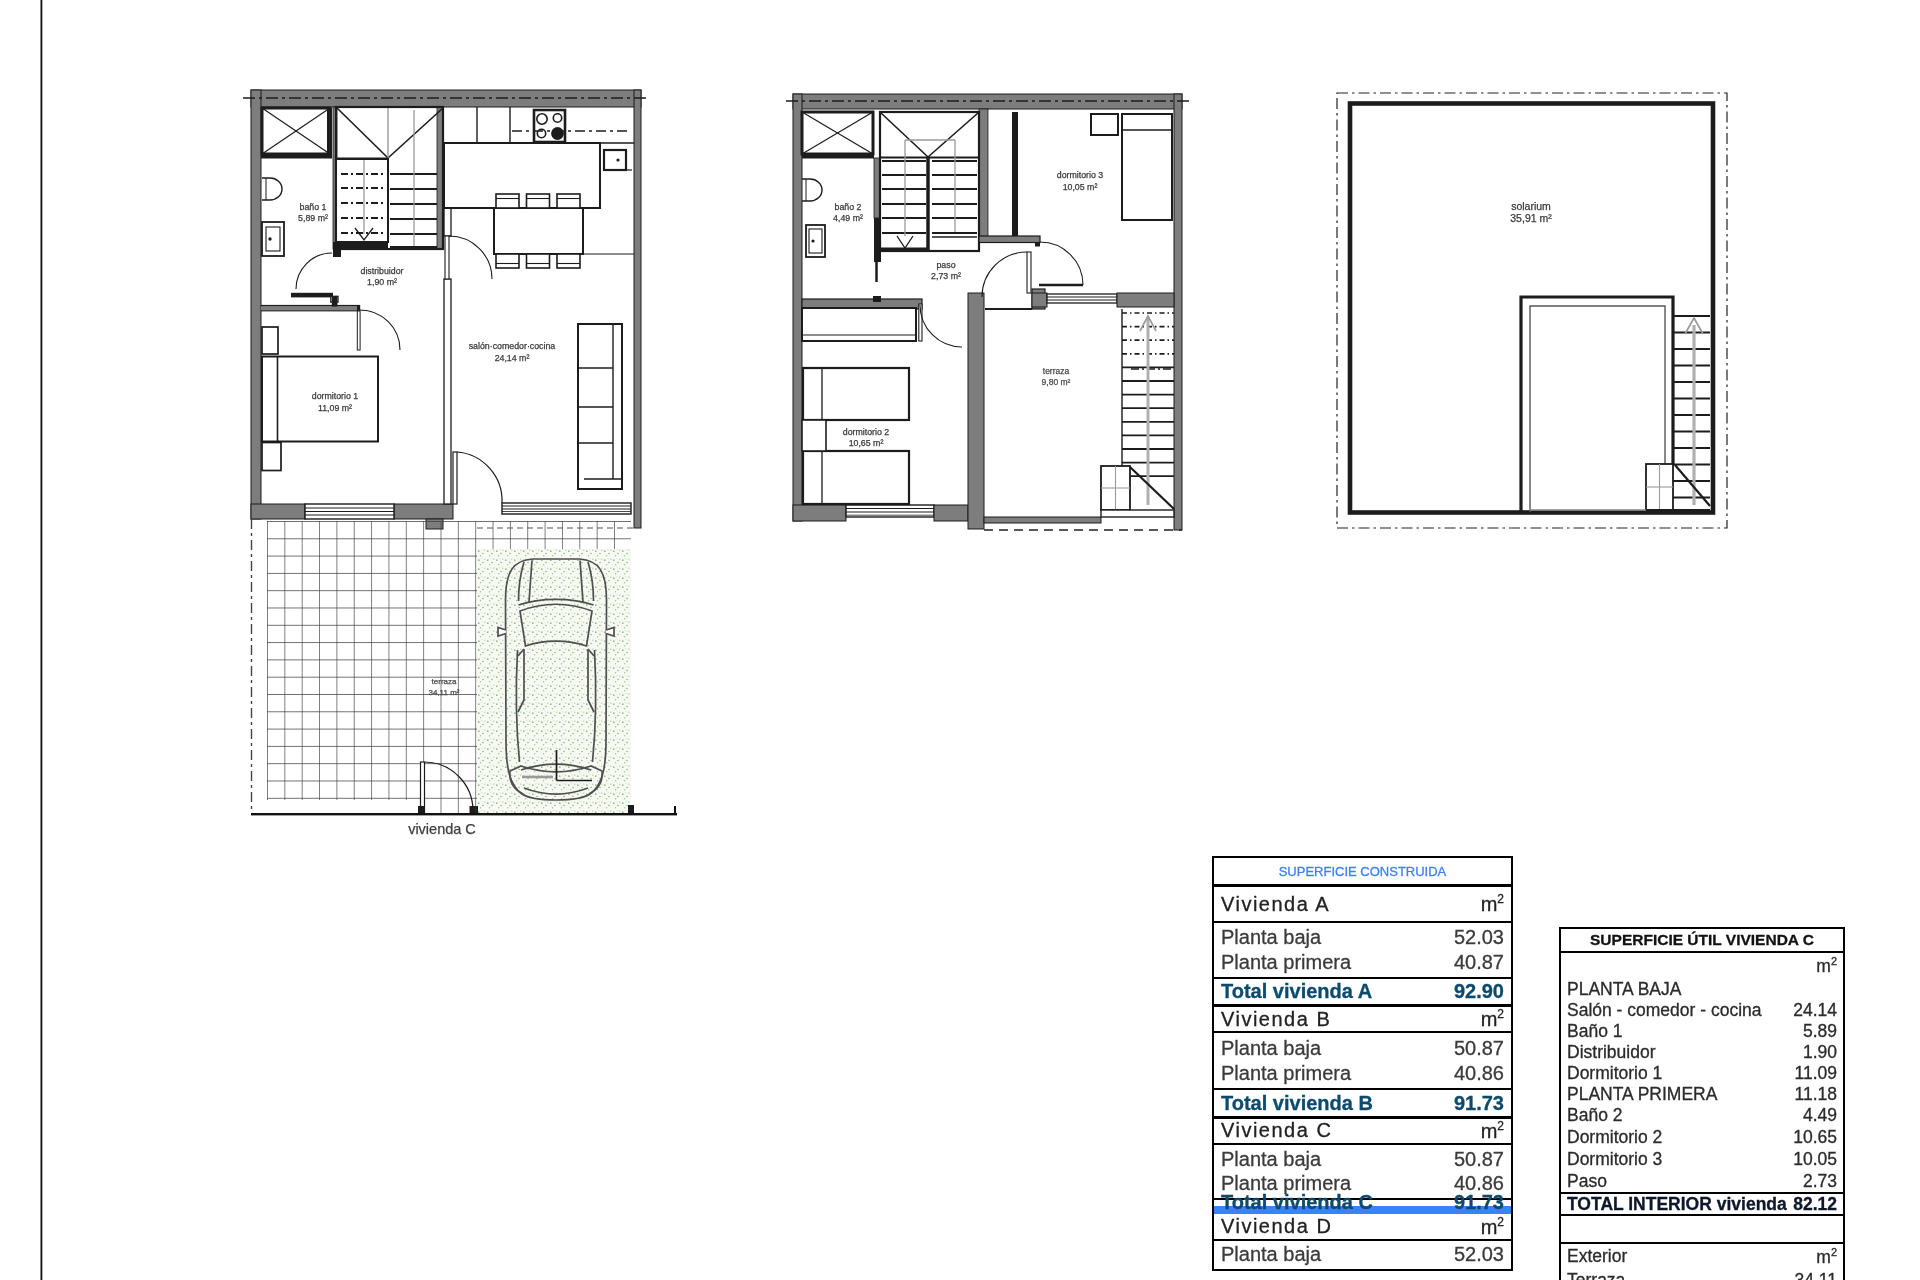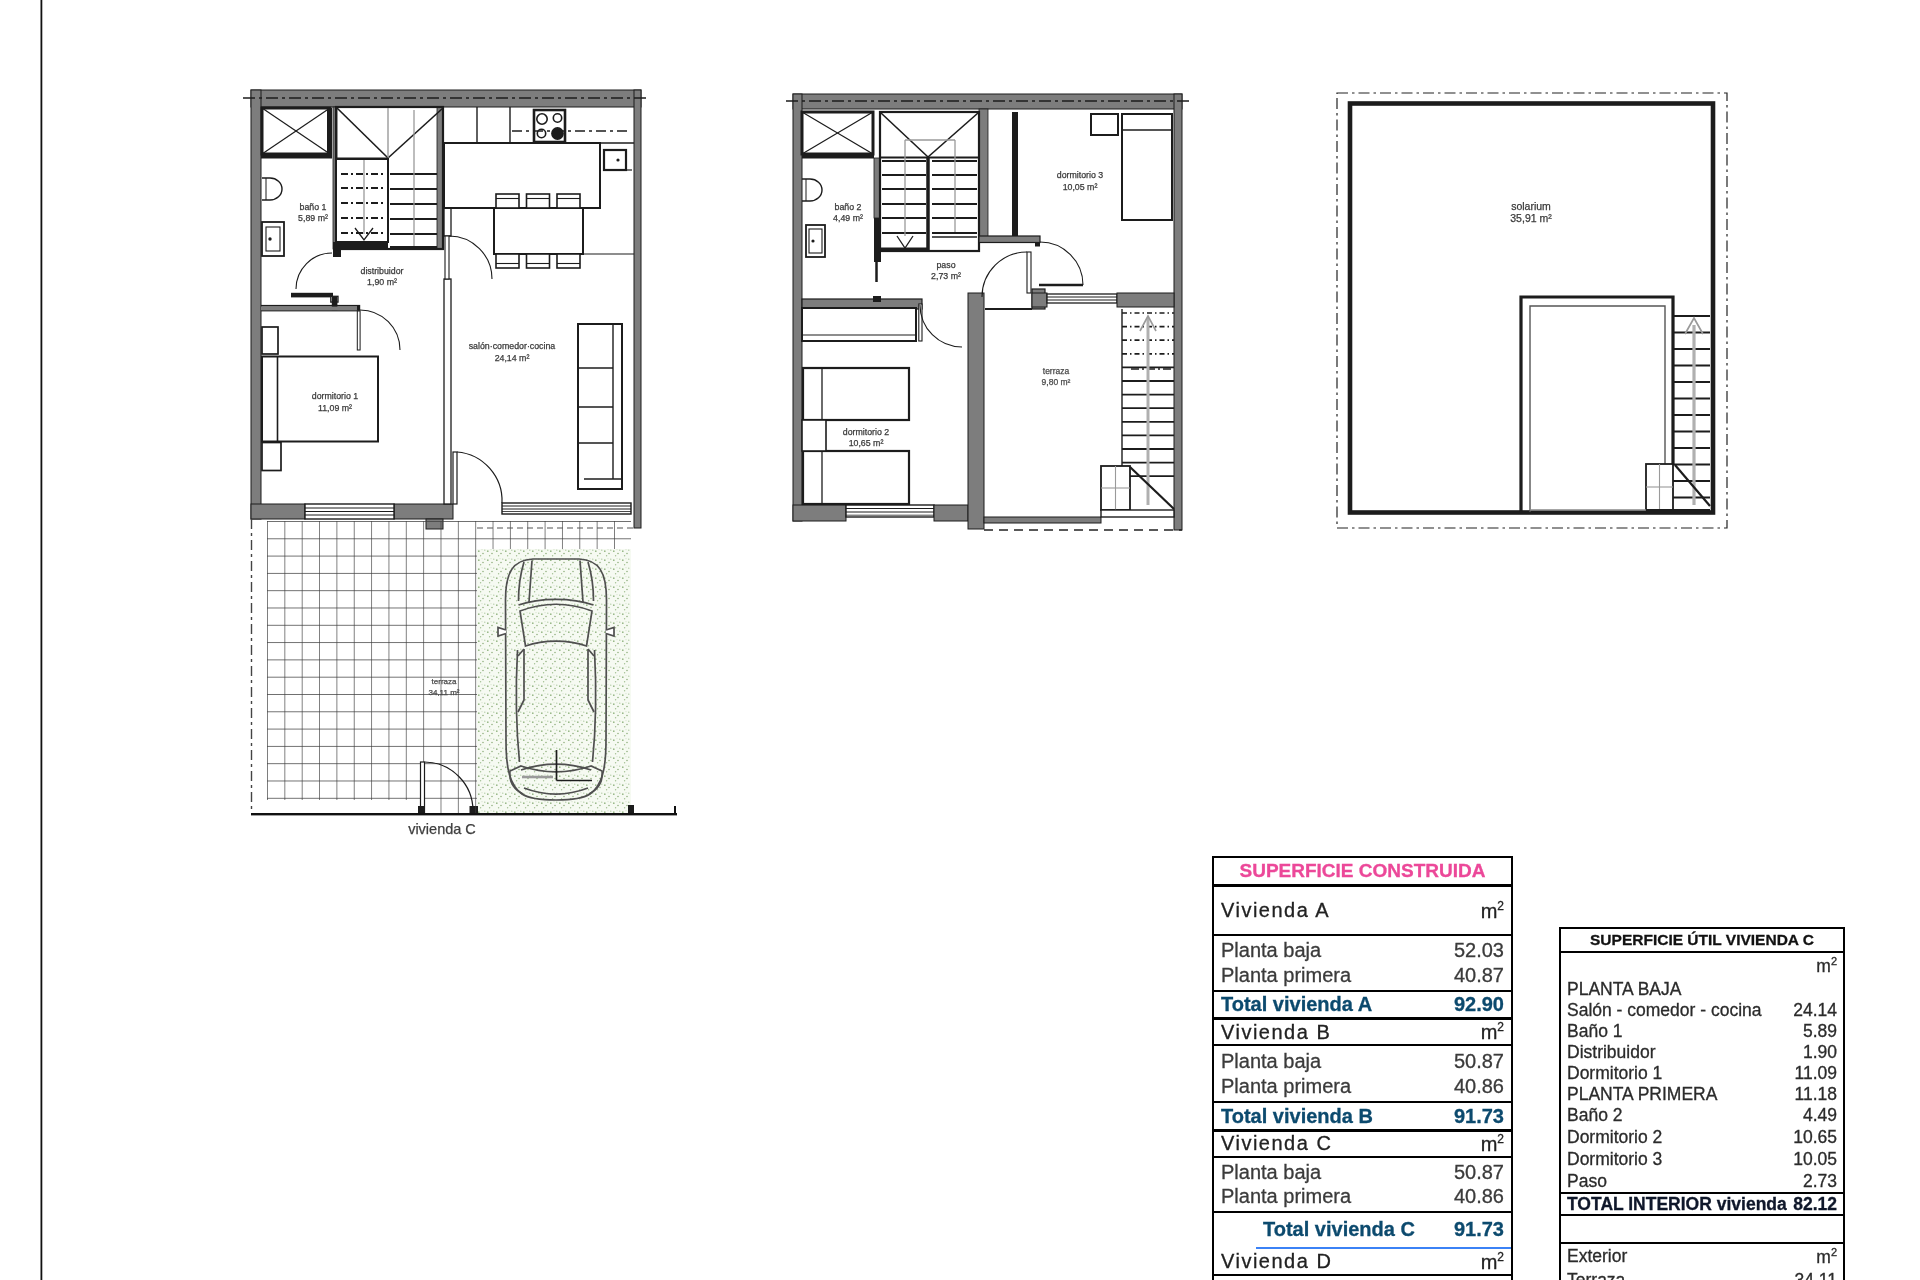--- a/index.html
+++ b/index.html
@@ -1,17 +1,17 @@
 <!DOCTYPE html>
 <html><head><meta charset="utf-8"><style>
 html,body{margin:0;padding:0;width:1920px;height:1280px;background:#fff;overflow:hidden}
 *{box-sizing:border-box;font-family:"Liberation Sans",sans-serif;-webkit-text-stroke:0.3px}
 .t1{position:absolute;left:1212px;top:856px;width:301px;border:2px solid #000;border-bottom:none;background:#fff}
 .t1 .row{position:relative;display:flex;align-items:center;justify-content:space-between;padding:0 7px}
-.t1 .hdr{justify-content:center;font-weight:bold;font-size:19px;color:#ec4899}
+.t1 .hdr{justify-content:center;font-weight:normal;font-size:13px;color:#3b82f6}
 .t1 .viv{font-size:20px;color:#222;letter-spacing:1.5px}
 .t1 .viv .val{letter-spacing:0}
 .t1 .tot{font-weight:bold;font-size:20px;color:#0c4a6e}
 .t1 .pp{flex-direction:column;justify-content:space-around;align-items:stretch;padding:2px 7px;color:#3b3b3b;font-size:20px}
 .t1 .ppline{display:flex;justify-content:space-between}
 .t1 sup{font-size:12px}
 .t2{position:absolute;left:1559px;top:927px;width:286px;border:2px solid #000;border-bottom:none;background:#fff}
 .t2 .row2{display:flex;align-items:center;justify-content:space-between;padding:0 6px;font-size:17.5px;color:#2b2b2b}
 .t2 .hdr2{justify-content:center;font-weight:bold;font-size:15.5px;color:#111;border-bottom:2px solid #000}
 .t2 .b2{border-top:2px solid #000}
@@ -313,21 +313,21 @@
     <line x1="1659.5" y1="464" x2="1659.5" y2="510" stroke="#9a9a9a" stroke-width="1.1" stroke-linecap="butt"></line>
     <line x1="1646" y1="487" x2="1673" y2="487" stroke="#9a9a9a" stroke-width="1.1" stroke-linecap="butt"></line>
     <line x1="1675" y1="465" x2="1710" y2="506" stroke="#1c1c1c" stroke-width="2.2" stroke-linecap="butt"></line>
     <line x1="1646" y1="510" x2="1710" y2="510" stroke="#1c1c1c" stroke-width="2" stroke-linecap="butt"></line>
     <line x1="1530" y1="510" x2="1646" y2="510" stroke="#888" stroke-width="1.3" stroke-linecap="butt"></line>
     <text x="1531" y="210" font-size="10.5" fill="#3a3a3a" stroke="#3a3a3a" stroke-width="0.25" text-anchor="middle" font-weight="normal">solarium</text>
     <text x="1531" y="222" font-size="10.5" fill="#3a3a3a" stroke="#3a3a3a" stroke-width="0.25" text-anchor="middle" font-weight="normal">35,91 m²</text>
   </svg>
 <div class="t1">
     <div class="row hdr" style="height:29px;border-bottom:3px solid #000;">SUPERFICIE CONSTRUIDA</div>
-    <div class="row viv" style="height:49px;border-bottom:2px solid #000;">
+    <div class="row viv" style="height:36px;border-bottom:2px solid #000;">
       <span class="lab">Vivienda A</span>
       <span class="val">m<sup>2</sup></span>
     </div>
     <div class="row pp" style="height:56px;border-bottom:2px solid #000;">
       <div class="ppline">
         <span class="lab">Planta baja</span>
         <span class="val">52.03</span>
       </div>
       <div class="ppline">
         <span class="lab">Planta primera</span>
@@ -363,21 +363,21 @@
     <div class="row pp" style="height:54.7px;border-bottom:2px solid #000;">
       <div class="ppline">
         <span class="lab">Planta baja</span>
         <span class="val">50.87</span>
       </div>
       <div class="ppline">
         <span class="lab">Planta primera</span>
         <span class="val">40.86</span>
       </div>
     </div>
-    <div class="row tot" style="height:36px;border-bottom:2px solid #3b82f6;margin-left:42px;">
+    <div class="row tot" style="height:14px;border-bottom:8px solid #3b82f6;">
       <span class="lab">Total vivienda C</span>
       <span class="val">91.73</span>
     </div>
     <div class="row viv" style="height:27.4px;border-bottom:2px solid #000;gap:20px;">
       <span class="lab">Vivienda D</span>
       <span class="val">m<sup>2</sup></span>
     </div>
     <div class="row pp" style="height:29.5px;border-bottom:2px solid #000;">
       <div class="ppline">
         <span class="lab">Planta baja</span>

